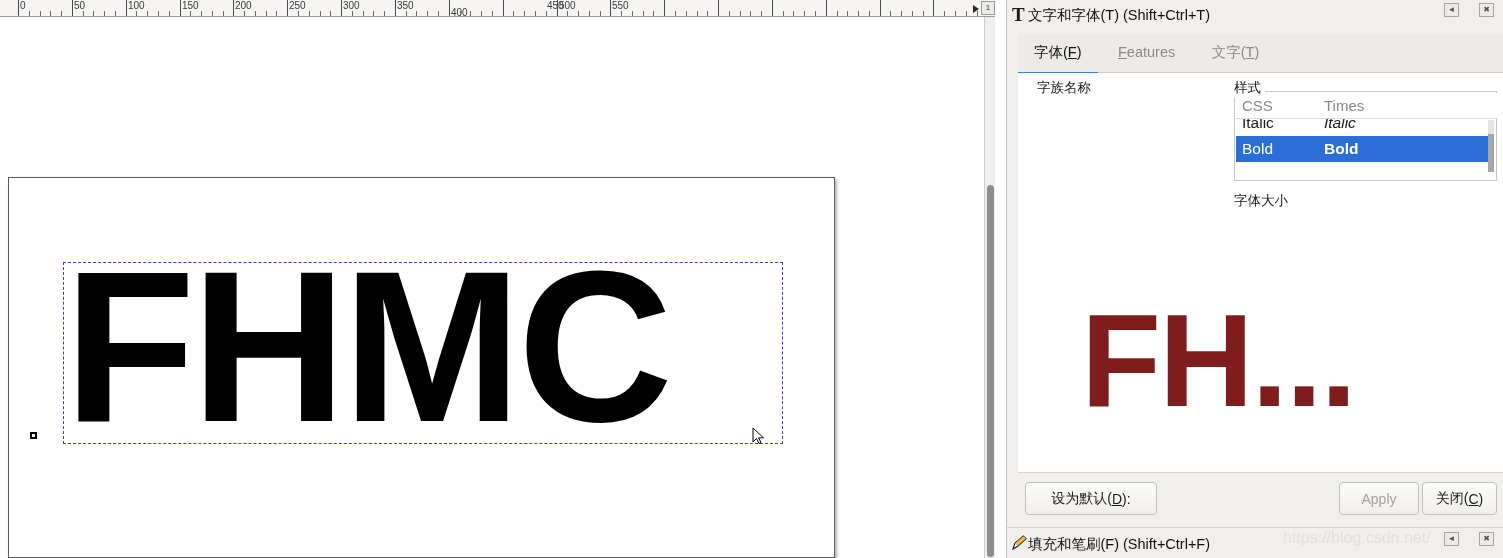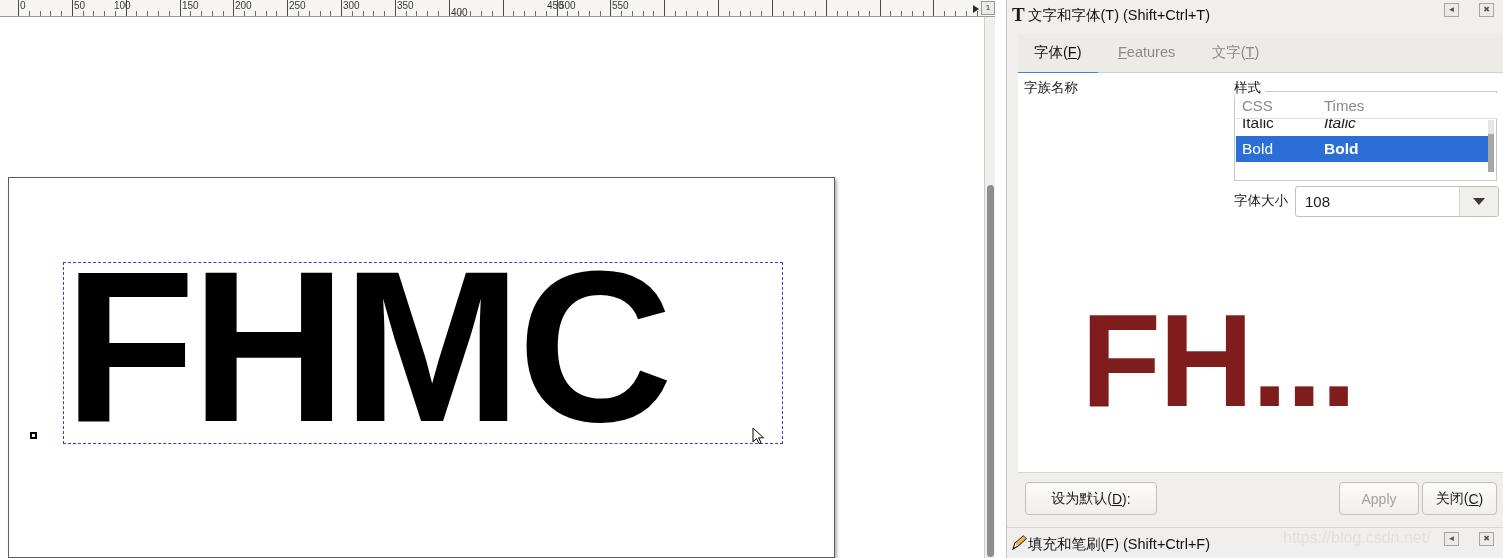--- a/index.html
+++ b/index.html
@@ -182,21 +182,21 @@
   #panel-body {
     position: absolute;
     left: 11px; top: 73px;
     width: 486px; height: 400px;
     background: #ffffff;
     border-bottom: 1px solid #d7d5d1;
   }
 
   
   #family-group {
-    position: absolute; left: 6px; top: 8px;
+    position: absolute; left: 19px; top: 8px;
     width: 210px; height: 100px;
   }
   .group-legend {
     position: absolute; top: -2px; left: 0px;
     font-size: 13.5px; color: #1b1b1b;
     background: #ffffff;
     padding-right: 4px;
     z-index: 2;
     white-space: nowrap;
   }
@@ -428,21 +428,21 @@
           <div class="rtick minor" style="left: 40px;"></div>
           <div class="rtick minor" style="left: 50px;"></div>
           <div class="rtick minor" style="left: 61px;"></div>
           <div class="rtick major" style="left: 72px;"></div>
           <div class="rlabel" style="left: 72px;">50</div>
           <div class="rtick minor" style="left: 83px;"></div>
           <div class="rtick minor" style="left: 93px;"></div>
           <div class="rtick minor" style="left: 104px;"></div>
           <div class="rtick minor" style="left: 115px;"></div>
           <div class="rtick major" style="left: 126px;"></div>
-          <div class="rlabel" style="left: 112px;">100</div>
+          <div class="rlabel" style="left: 126px;">100</div>
           <div class="rtick minor" style="left: 136px;"></div>
           <div class="rtick minor" style="left: 147px;"></div>
           <div class="rtick minor" style="left: 158px;"></div>
           <div class="rtick minor" style="left: 169px;"></div>
           <div class="rtick major" style="left: 180px;"></div>
           <div class="rlabel" style="left: 180px;">150</div>
           <div class="rtick minor" style="left: 190px;"></div>
           <div class="rtick minor" style="left: 201px;"></div>
           <div class="rtick minor" style="left: 212px;"></div>
           <div class="rtick minor" style="left: 223px;"></div>
@@ -585,26 +585,20 @@
             </div>
           </div>
           <div id="style-scroll">
             <div id="style-scroll-thumb"></div>
           </div>
         </div>
       </div>
 
       <div id="fontsize-row">
         <div id="fontsize-label">字体大小</div>
-        <div id="fontsize-combo">
-          <span id="fontsize-value">108</span>
-          <span id="fontsize-arrow-btn">
-            <span class="caret-down"></span>
-          </span>
-        </div>
       </div>
 
       <div id="preview">
         <div id="preview-text">FH...</div>
       </div>
 
     </div>
 
     <div id="panel-footer">
       <div class="pbtn" id="btn-setdefault">

